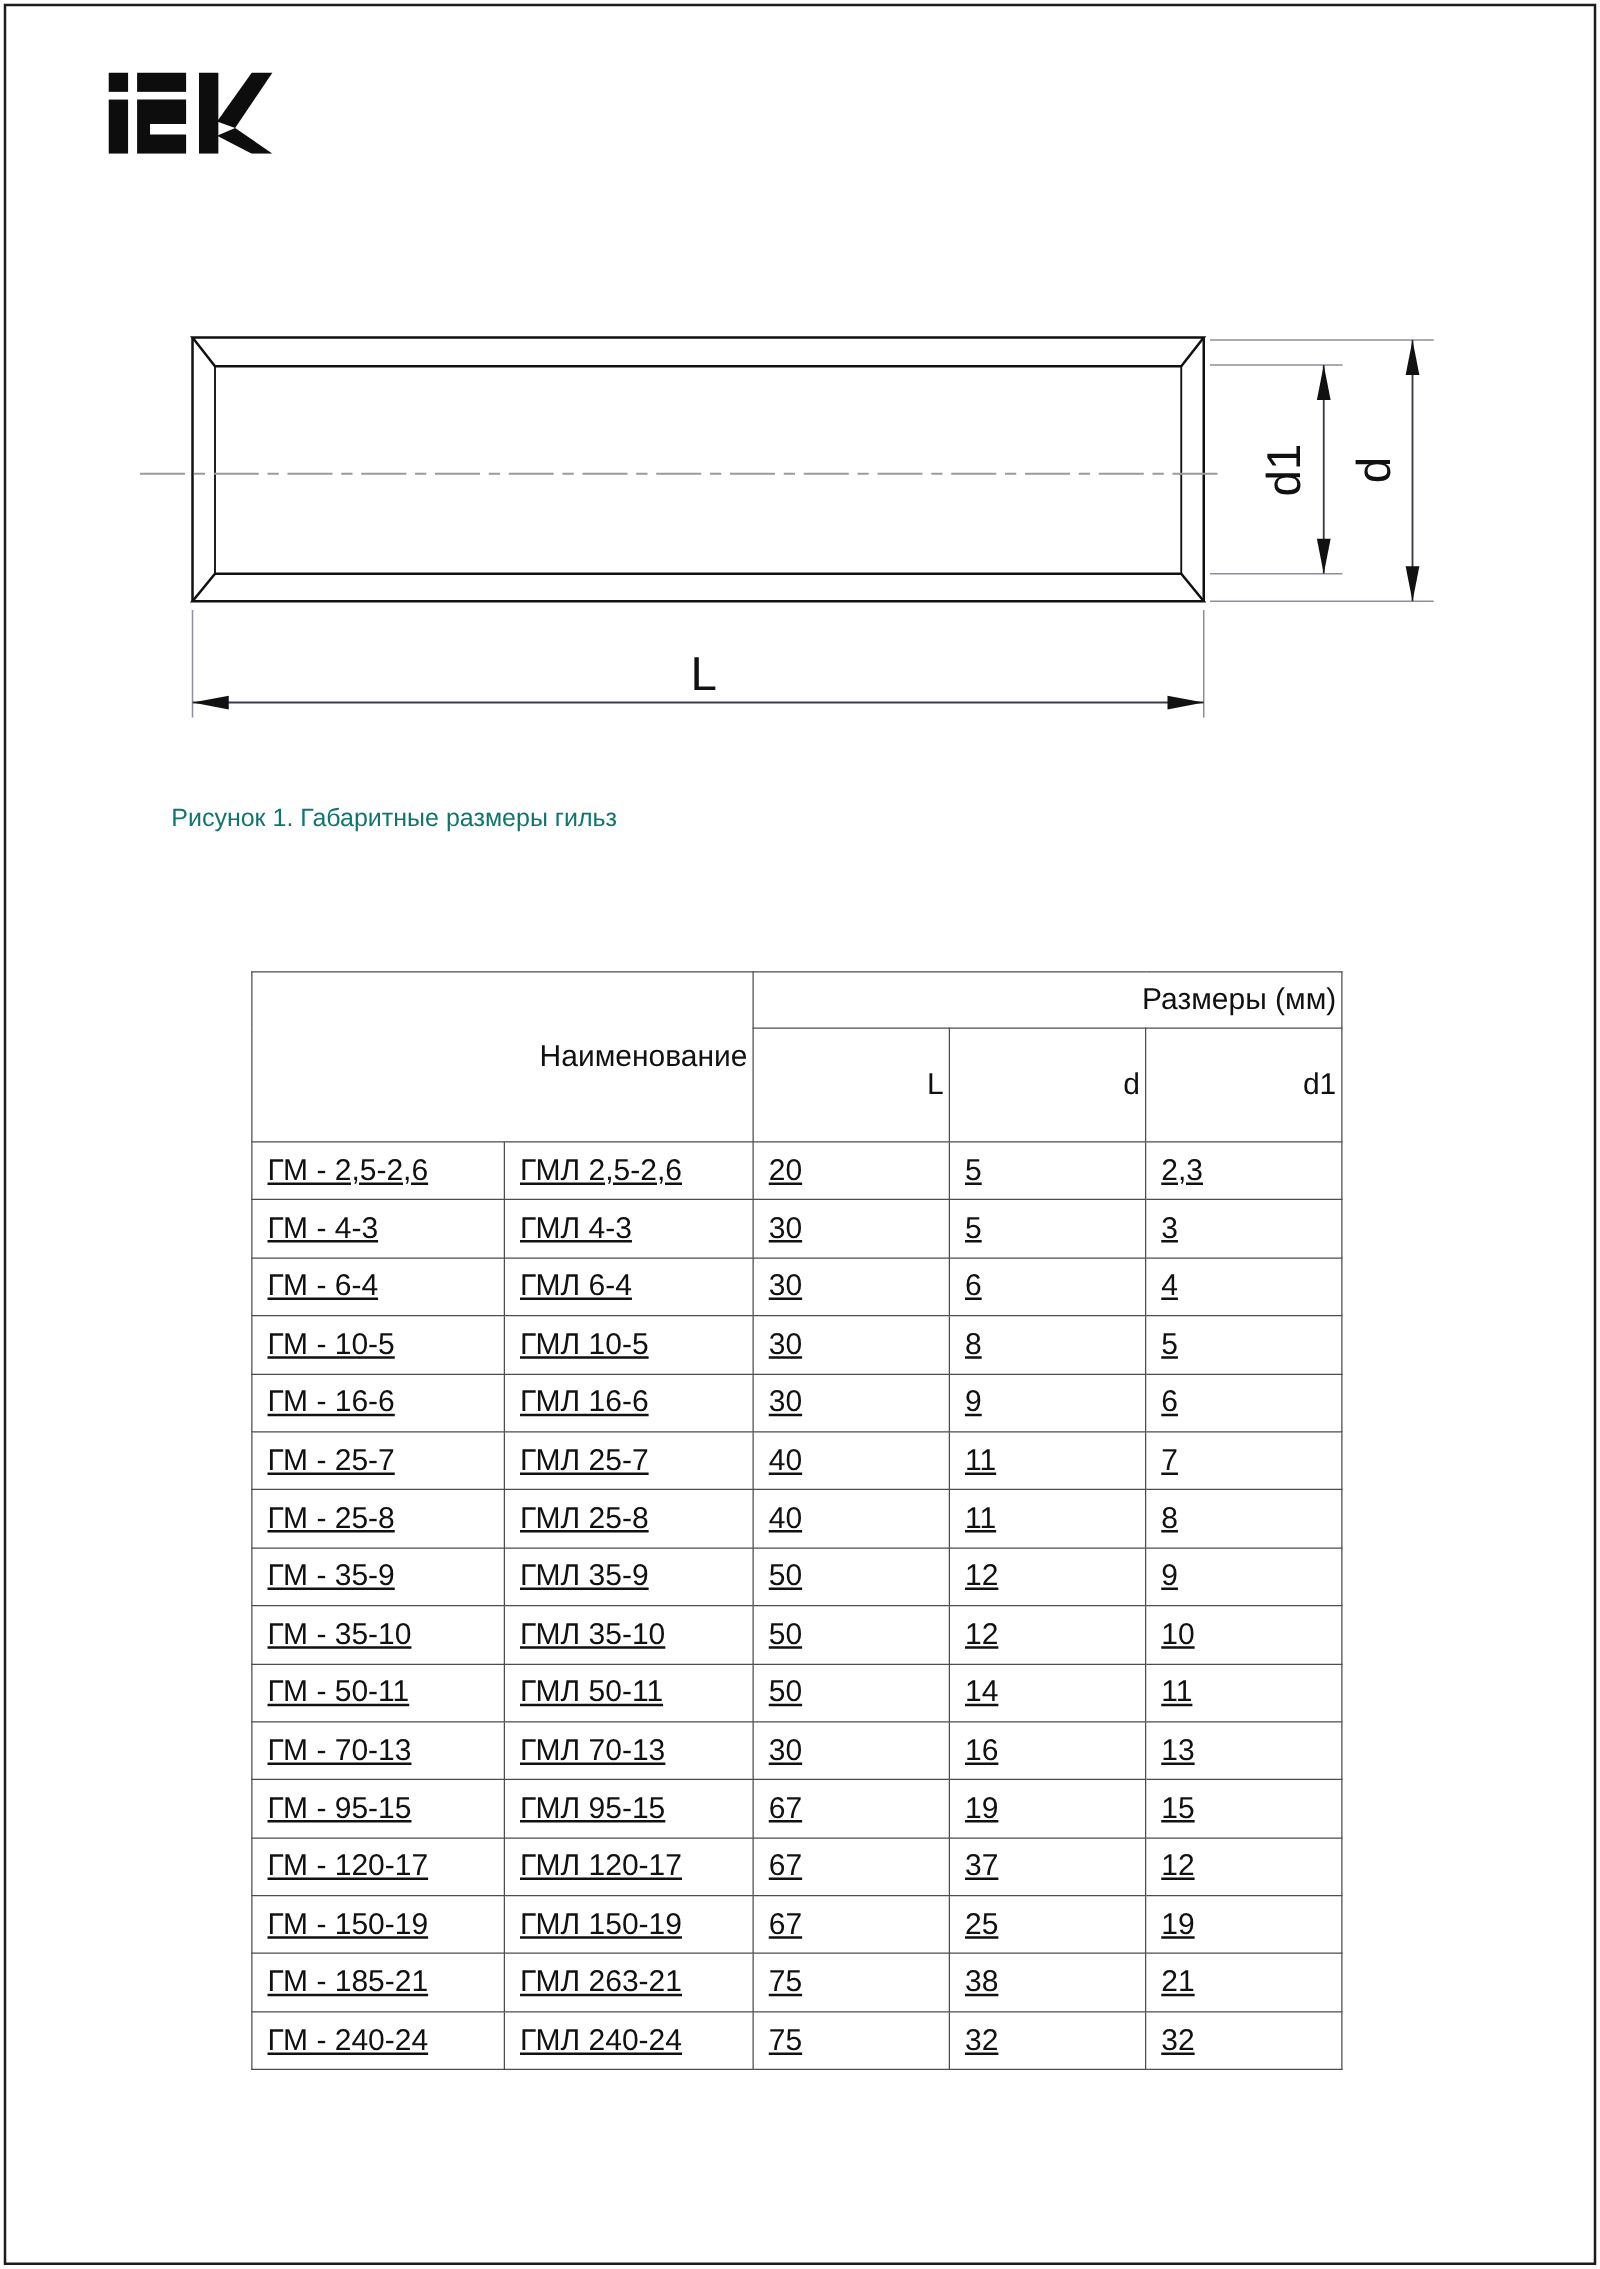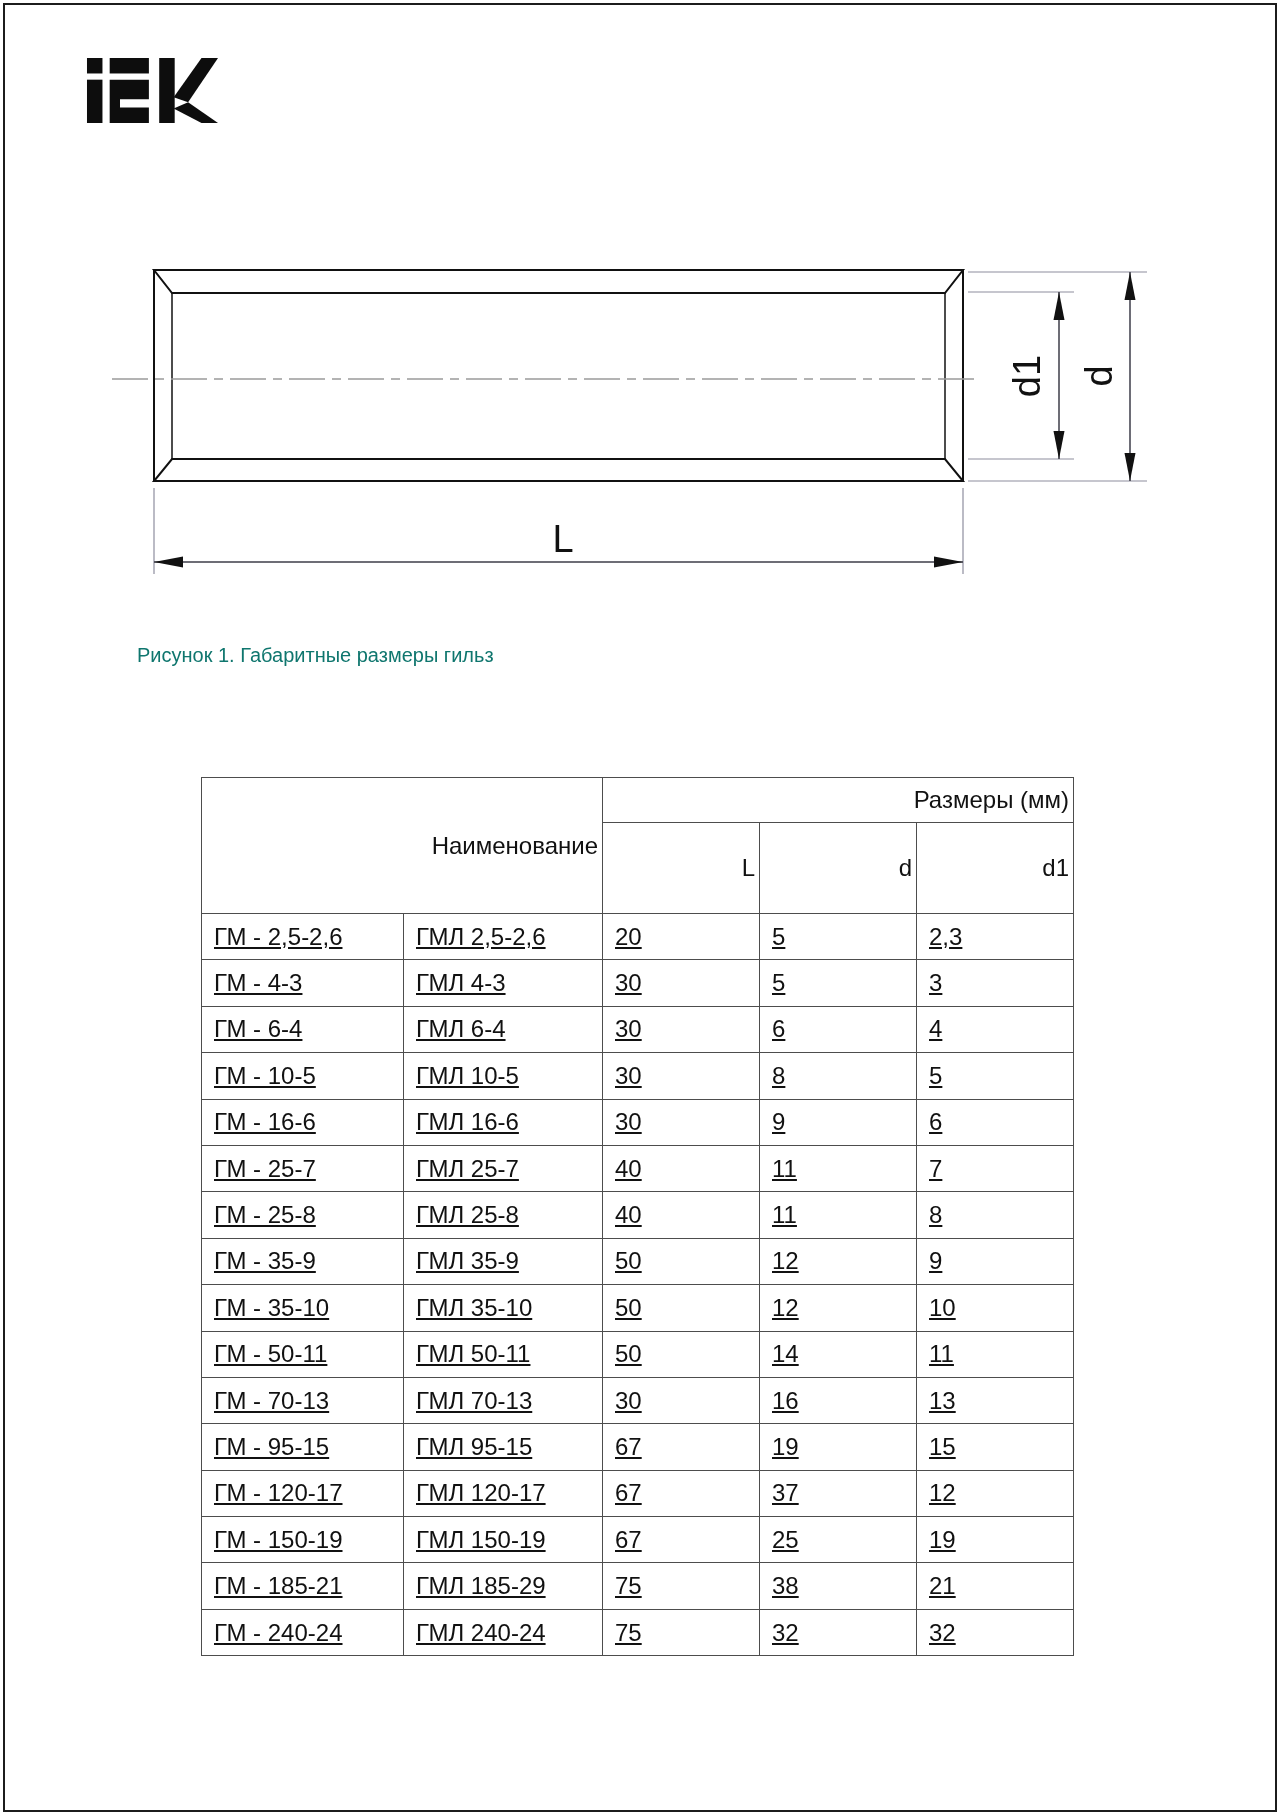--- a/index.html
+++ b/index.html
@@ -214,21 +214,21 @@
     </tr>
     <tr class="data">
       <td>ГМ - 150-19</td>
       <td>ГМЛ 150-19</td>
       <td>67</td>
       <td>25</td>
       <td>19</td>
     </tr>
     <tr class="data">
       <td>ГМ - 185-21</td>
-      <td>ГМЛ 185-29</td>
+      <td>ГМЛ 263-21</td>
       <td>75</td>
       <td>38</td>
       <td>21</td>
     </tr>
     <tr class="data">
       <td>ГМ - 240-24</td>
       <td>ГМЛ 240-24</td>
       <td>75</td>
       <td>32</td>
       <td>32</td>

